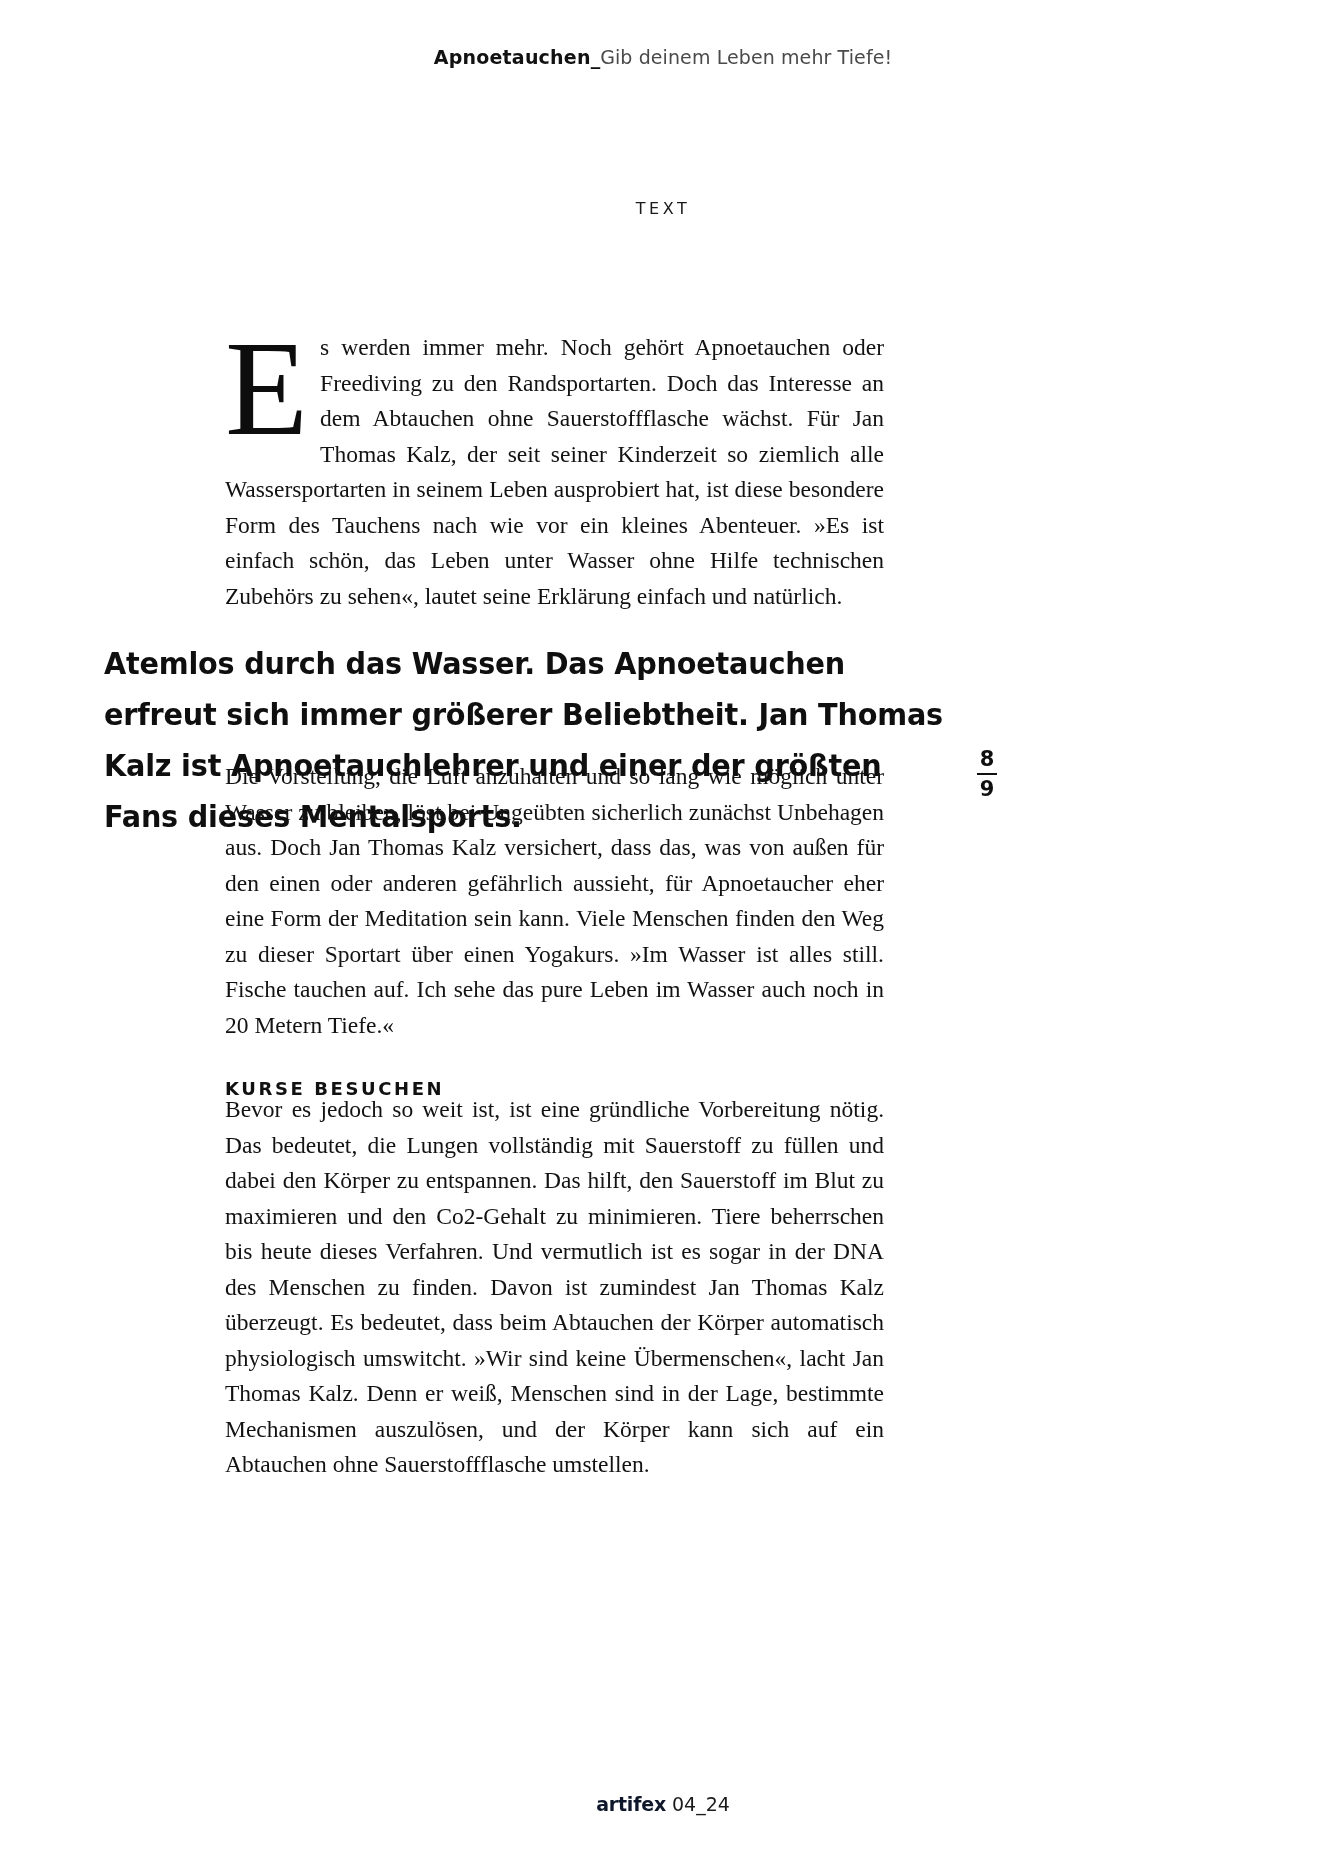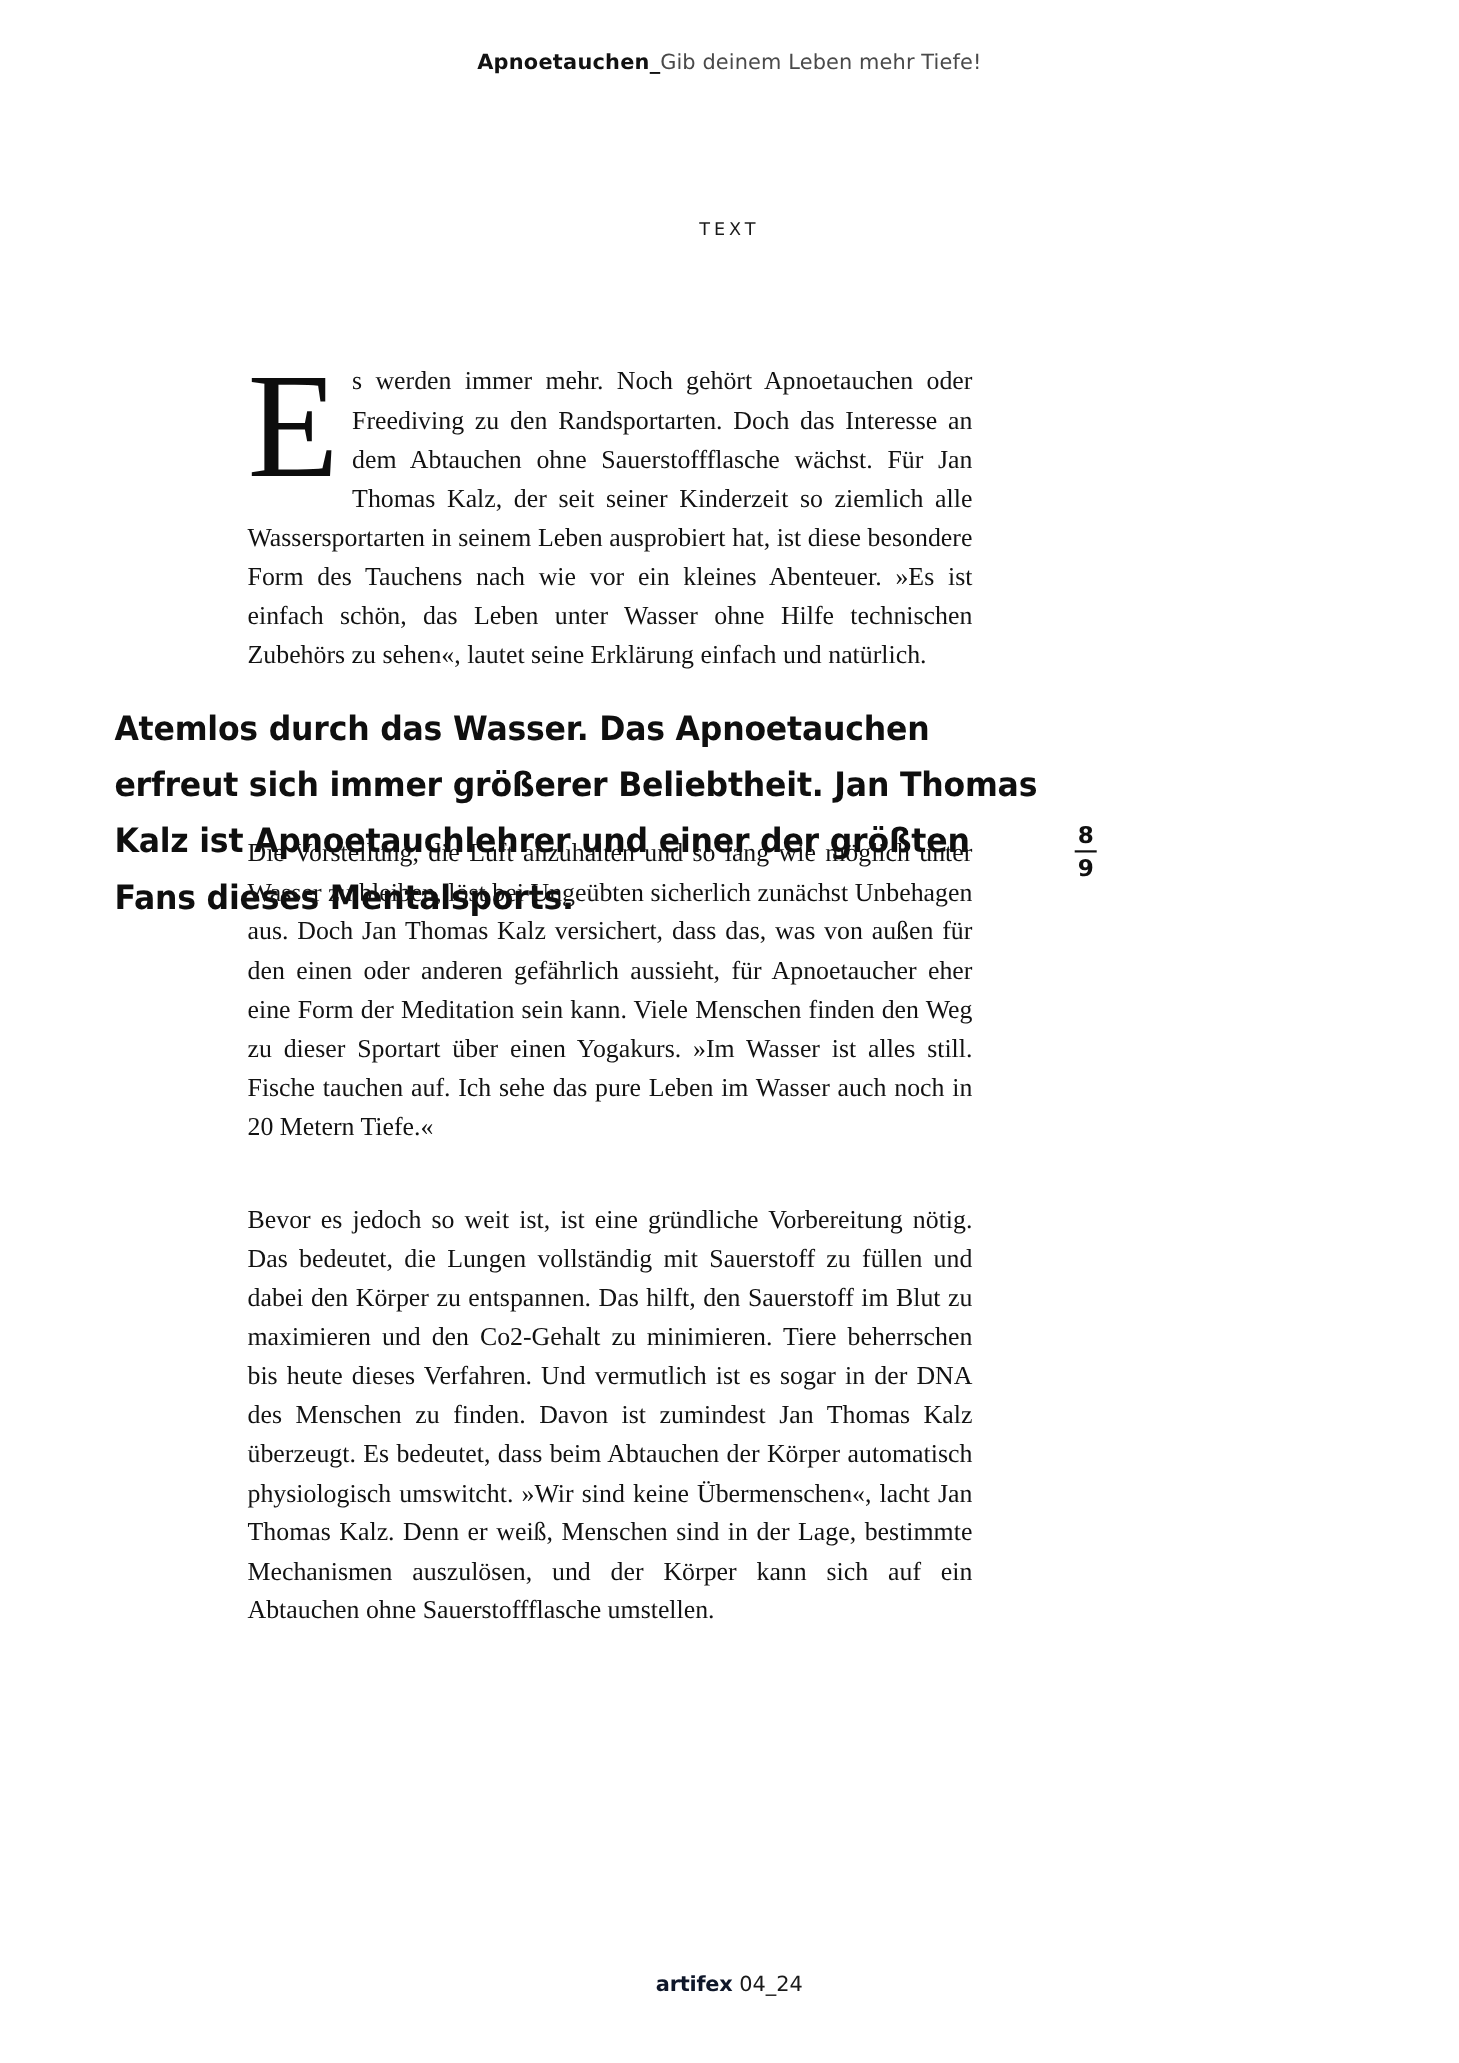--- a/index.html
+++ b/index.html
@@ -191,20 +191,21 @@
   <div class="pull-headline">Atemlos durch das Wasser. Das Apnoetauchen erfreut sich immer größerer Beliebtheit. Jan Thomas Kalz ist Apnoetauchlehrer und einer der größten Fans dieses Mentalsports.</div>
 
   <div class="folio">
     <div>8</div>
     <div class="rule"></div>
     <div>9</div>
   </div>
 
   <div class="col body-p" id="second-para">Die Vorstellung, die Luft anzuhalten und so lang wie möglich unter Wasser zu bleiben, löst bei Ungeübten sicherlich zunächst Unbehagen aus. Doch Jan Thomas Kalz versichert, dass das, was von außen für den einen oder anderen gefährlich aussieht, für Apnoetaucher eher eine Form der Meditation sein kann. Viele Menschen finden den Weg zu dieser Sportart über einen Yogakurs. »Im Wasser ist alles still. Fische tauchen auf. Ich sehe das pure Leben im Wasser auch noch in 20 Metern Tiefe.«</div>
 
+  <div class="section-head">KURSE BESUCHEN</div>
   <div class="col body-p" id="third-para">Bevor es jedoch so weit ist, ist eine gründliche Vorbereitung nötig. Das bedeutet, die Lungen vollständig mit Sauerstoff zu füllen und dabei den Körper zu entspannen. Das hilft, den Sauerstoff im Blut zu maximieren und den Co2-Gehalt zu minimieren. Tiere beherrschen bis heute dieses Verfahren. Und vermutlich ist es sogar in der DNA des Menschen zu finden. Davon ist zumindest Jan Thomas Kalz überzeugt. Es bedeutet, dass beim Abtauchen der Körper automatisch physiologisch umswitcht. »Wir sind keine Übermenschen«, lacht Jan Thomas Kalz. Denn er weiß, Menschen sind in der Lage, bestimmte Mechanismen auszulösen, und der Körper kann sich auf ein Abtauchen ohne Sauerstoffflasche umstellen.</div>
 
   <div class="footer">
     <span class="brand">artifex</span>
     <span class="issue">04_24</span>
   </div>
 
 </div>
 
 </body></html>

